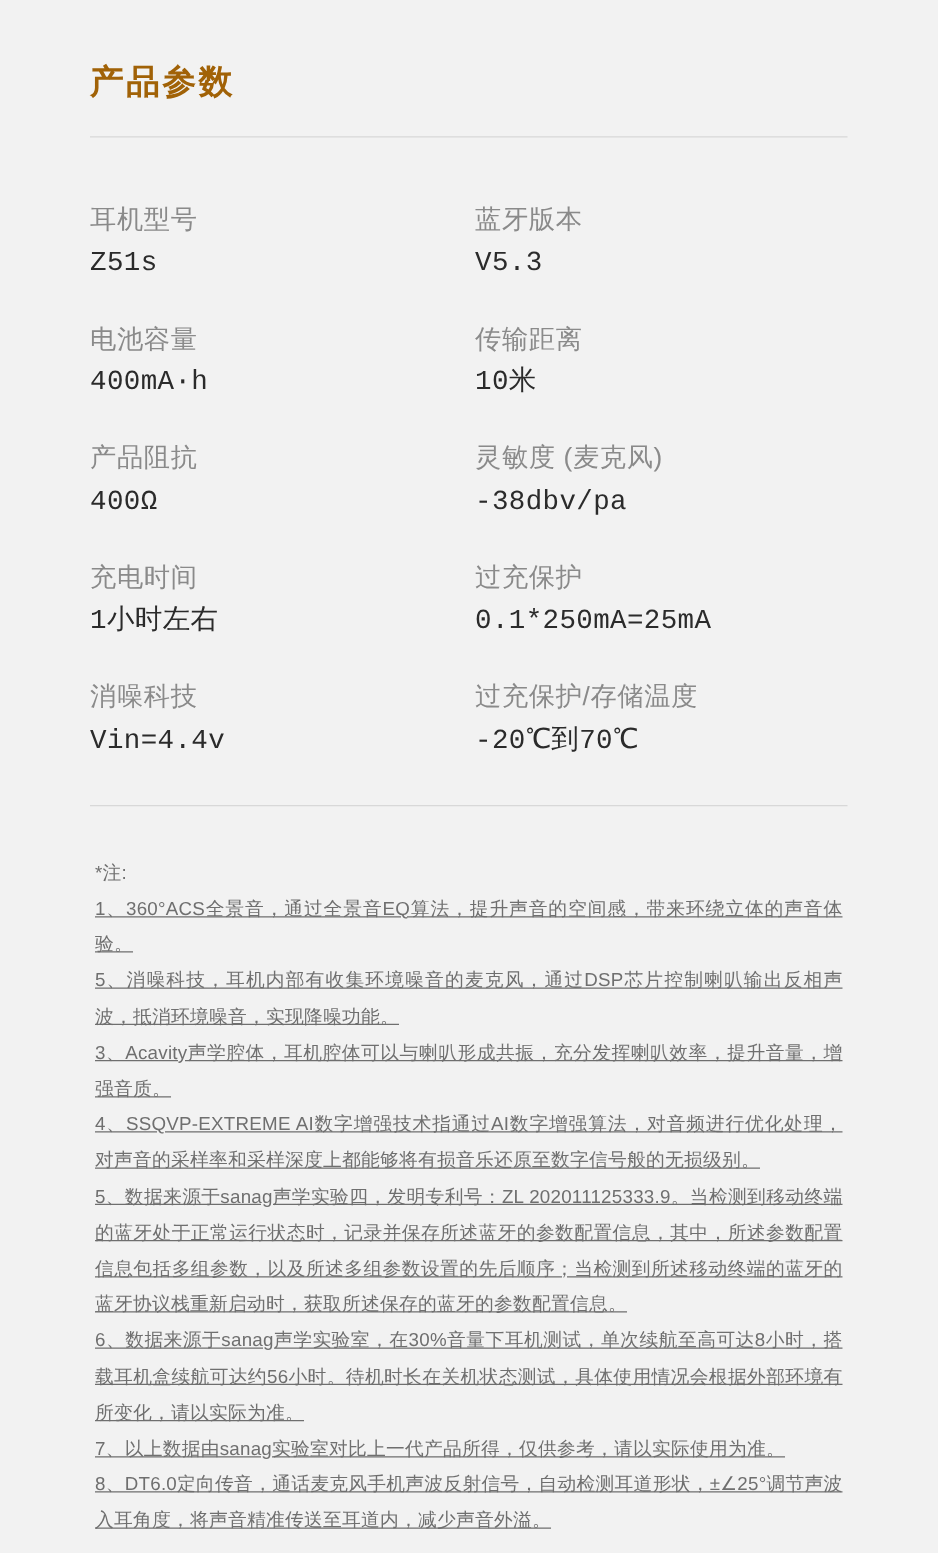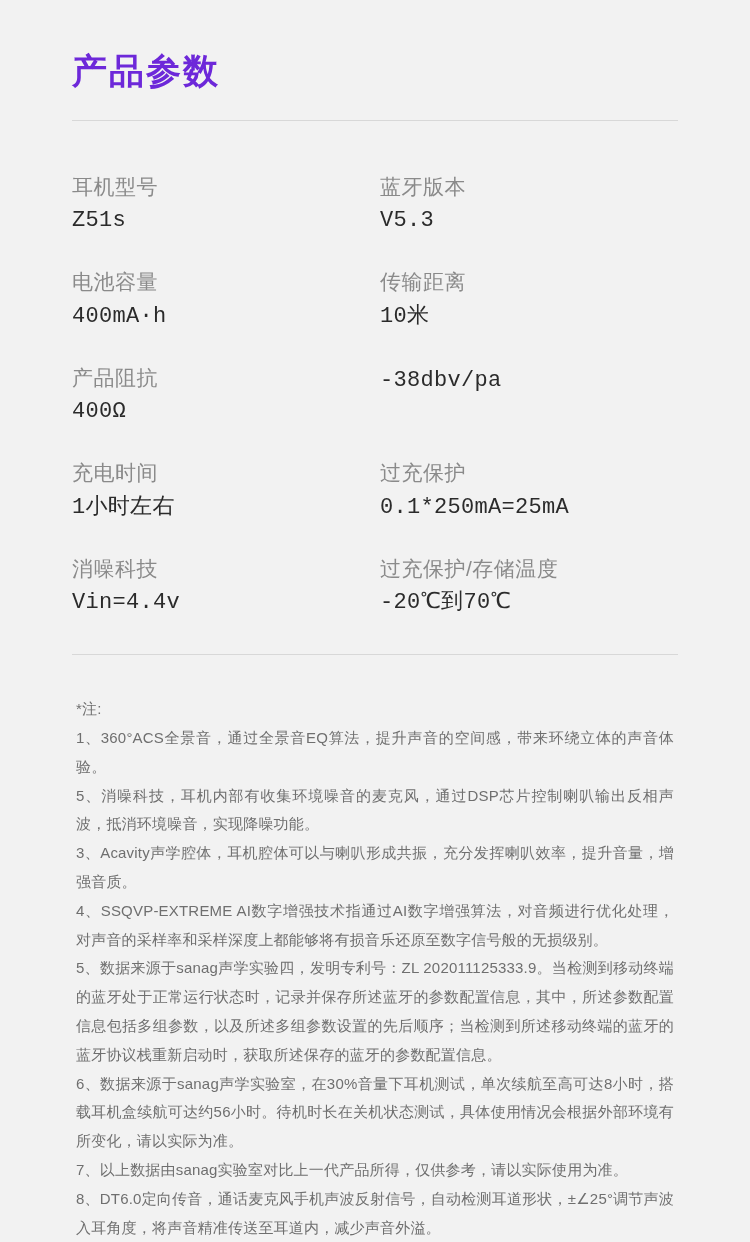--- a/index.html
+++ b/index.html
@@ -15,24 +15,24 @@
     overflow: hidden;
   }
   .page {
     position: relative;
     width: 750px;
     height: 1242px;
     box-sizing: border-box;
     padding: 0 72px;
   }
   .title {
-    font-size: 35px;
+    font-size: 27px;
     font-weight: bold;
     letter-spacing: 2px;
-    color: #6d28d9;
+    color: #a16207;
     padding-top: 48px;
     margin: 0;
     line-height: 1.3;
   }
   .rule {
     height: 1px;
     background: #d8d8d8;
     margin-top: 26px;
     width: 100%;
   }
@@ -75,20 +75,21 @@
     color: #6f6f6f;
     line-height: 1.9;
     letter-spacing: 0.2px;
   }
   .note-item {
     font-size: 15px;
     color: #6f6f6f;
     line-height: 1.92;
     letter-spacing: 0.2px;
     text-align: justify;
+    text-decoration: underline;
   }
 </style>
 </head>
 <body>
 
 <div class="page">
 
   <h1 class="title">产品参数</h1>
   <div class="rule"></div>
 
@@ -110,20 +111,21 @@
     <div class="spec-cell">
       <div class="spec-label">传输距离</div>
       <div class="spec-value">10米</div>
     </div>
 
     <div class="spec-cell">
       <div class="spec-label">产品阻抗</div>
       <div class="spec-value">400Ω</div>
     </div>
     <div class="spec-cell">
+      <div class="spec-label">灵敏度 (麦克风)</div>
       <div class="spec-value">-38dbv/pa</div>
     </div>
 
     <div class="spec-cell">
       <div class="spec-label">充电时间</div>
       <div class="spec-value">1小时左右</div>
     </div>
     <div class="spec-cell">
       <div class="spec-label">过充保护</div>
       <div class="spec-value">0.1*250mA=25mA</div>

